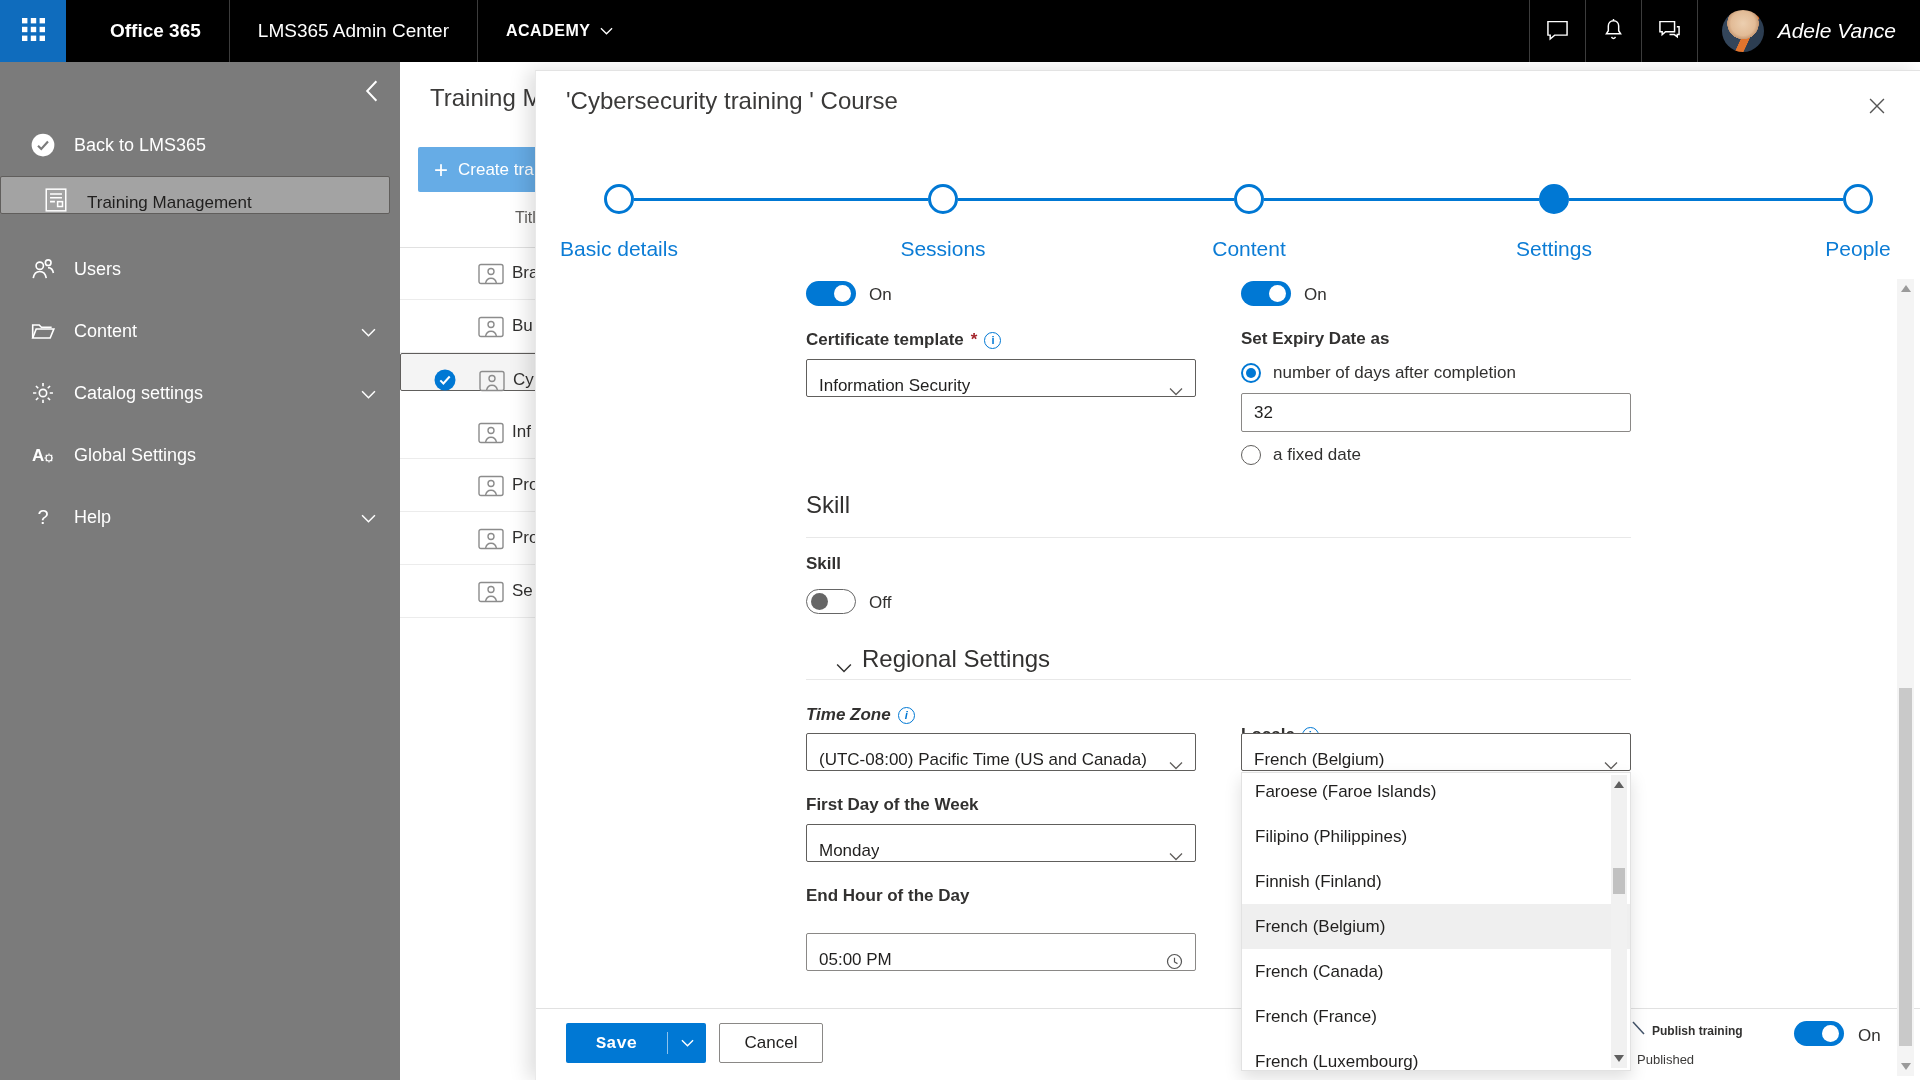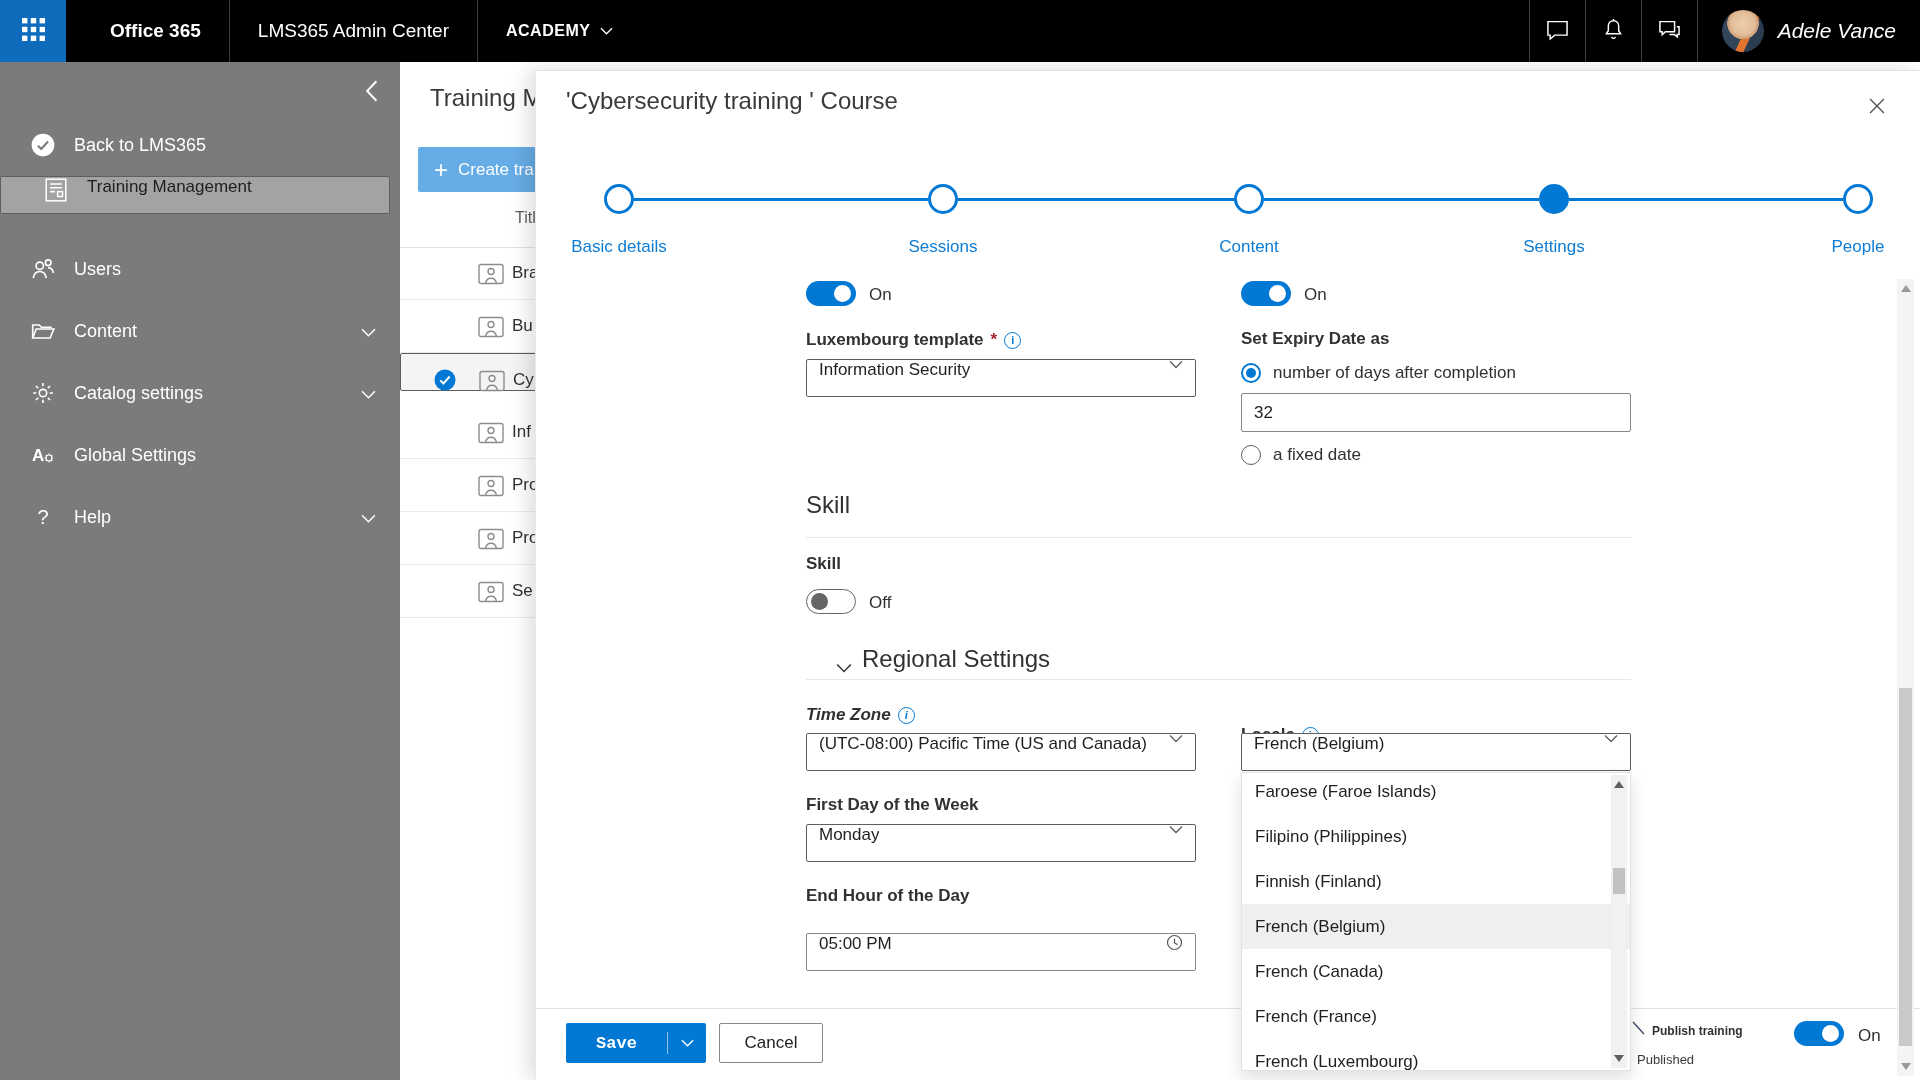--- a/index.html
+++ b/index.html
@@ -49,34 +49,34 @@
 
   
   .dialog{position:absolute;left:535px;top:70px;width:1385px;height:1010px;background:#fff;z-index:20;
           border-top:1px solid #e3e3e3;border-left:1px solid #e9e9e9;box-shadow:-7px 0 18px rgba(0,0,0,.13);}
   .dlg-title{position:absolute;left:30px;top:16px;font-size:24px;color:#3b3a39;}
   .dlg-close{position:absolute;right:32px;top:26px;width:22px;height:22px;display:flex;align-items:center;justify-content:center;cursor:pointer;}
 
   .step-circle{position:absolute;top:113px;width:30px;height:30px;border-radius:50%;background:#fff;border:3px solid #0078d4;cursor:pointer;}
   .step-circle.active{background:#0078d4;}
   .step-line{position:absolute;top:127px;height:3px;background:#0078d4;}
-  .step-label{position:absolute;top:166px;width:220px;text-align:center;font-size:17px;color:#0c7cd5;cursor:pointer;}
+  .step-label{position:absolute;top:166px;width:220px;text-align:center;font-size:21px;color:#0c7cd5;cursor:pointer;}
 
   .f-label{position:absolute;font-size:17px;font-weight:700;color:#323130;white-space:nowrap;display:flex;align-items:center;gap:7px;}
   .req{color:#a4262c;font-weight:700;}
   .info{display:inline-block;width:17px;height:17px;border:1px solid #0078d4;border-radius:50%;color:#0078d4;font-size:11px;line-height:15px;text-align:center;cursor:pointer;flex:0 0 17px;}
 
   .tgl{position:absolute;width:50px;height:25px;border-radius:13px;cursor:pointer;}
   .tgl.on{background:#0078d4;}
   .tgl.on .knob{position:absolute;right:5px;top:4px;width:17px;height:17px;border-radius:50%;background:#fff;}
   .tgl.off{background:#fff;border:1px solid #666;}
   .tgl.off .knob{position:absolute;left:4px;top:3px;width:17px;height:17px;border-radius:50%;background:#666;}
   .tgl-lab{position:absolute;font-size:17px;color:#323130;}
 
-  .sel{position:absolute;width:390px;height:38px;border:1px solid #605e5c;border-radius:2px;background:#fff;font-size:17px;color:#201f1e;display:flex;align-items:flex-start;padding:0 36px 0 12px;cursor:pointer;}
+  .sel{position:absolute;width:390px;height:38px;border:1px solid #605e5c;border-radius:2px;background:#fff;font-size:17px;color:#201f1e;display:flex;align-items:flex-end;padding:0 36px 0 12px;cursor:pointer;}
   .sel .chev{position:absolute;right:12px;color:#605e5c;display:flex;}
   .sel .val{overflow:hidden;white-space:nowrap;}
   .tinput{position:absolute;width:390px;height:39px;border:1px solid #8a8886;border-radius:2px;font-size:17px;color:#201f1e;padding:0 12px;font-family:inherit;background:#fff;}
 
   .radio-row{position:absolute;display:flex;align-items:center;gap:12px;cursor:pointer;}
   .radio{width:20px;height:20px;border:1px solid #605e5c;border-radius:50%;background:#fff;position:relative;flex:0 0 20px;}
   .radio.checked{border:2px solid #0078d4;}
   .radio.checked::after{content:"";position:absolute;inset:3px;border-radius:50%;background:#0078d4;}
   .radio-lab{font-size:17px;color:#323130;}
 
@@ -364,21 +364,21 @@
   <div class="step-label" style="left:603px;">Content</div>
   <div class="step-label" style="left:908px;">Settings</div>
   <div class="step-label" style="left:1212px;">People</div>
 
   <div class="tgl on" style="left:270px;top:210px;">
       <span class="knob"></span>
     </div>
   <span class="tgl-lab" style="left:333px;top:214px;">On</span>
 
   <div class="f-label" style="left:270px;top:259px;">
-    <span>Luxembourg template</span>
+    <span>Certificate template</span>
       <span class="req">*</span>
       <span class="info">i</span>
   </div>
   <div class="sel" style="left:270px;top:288px;">
     <span class="val">Information Security</span>
     <span class="chev">
         <svg width="14" height="9" viewBox="0 0 14 8">
           <path d="M1 1l6 6 6-6" stroke="#605e5c" stroke-width="1.3" fill="none"></path>
         </svg>
       </span>

